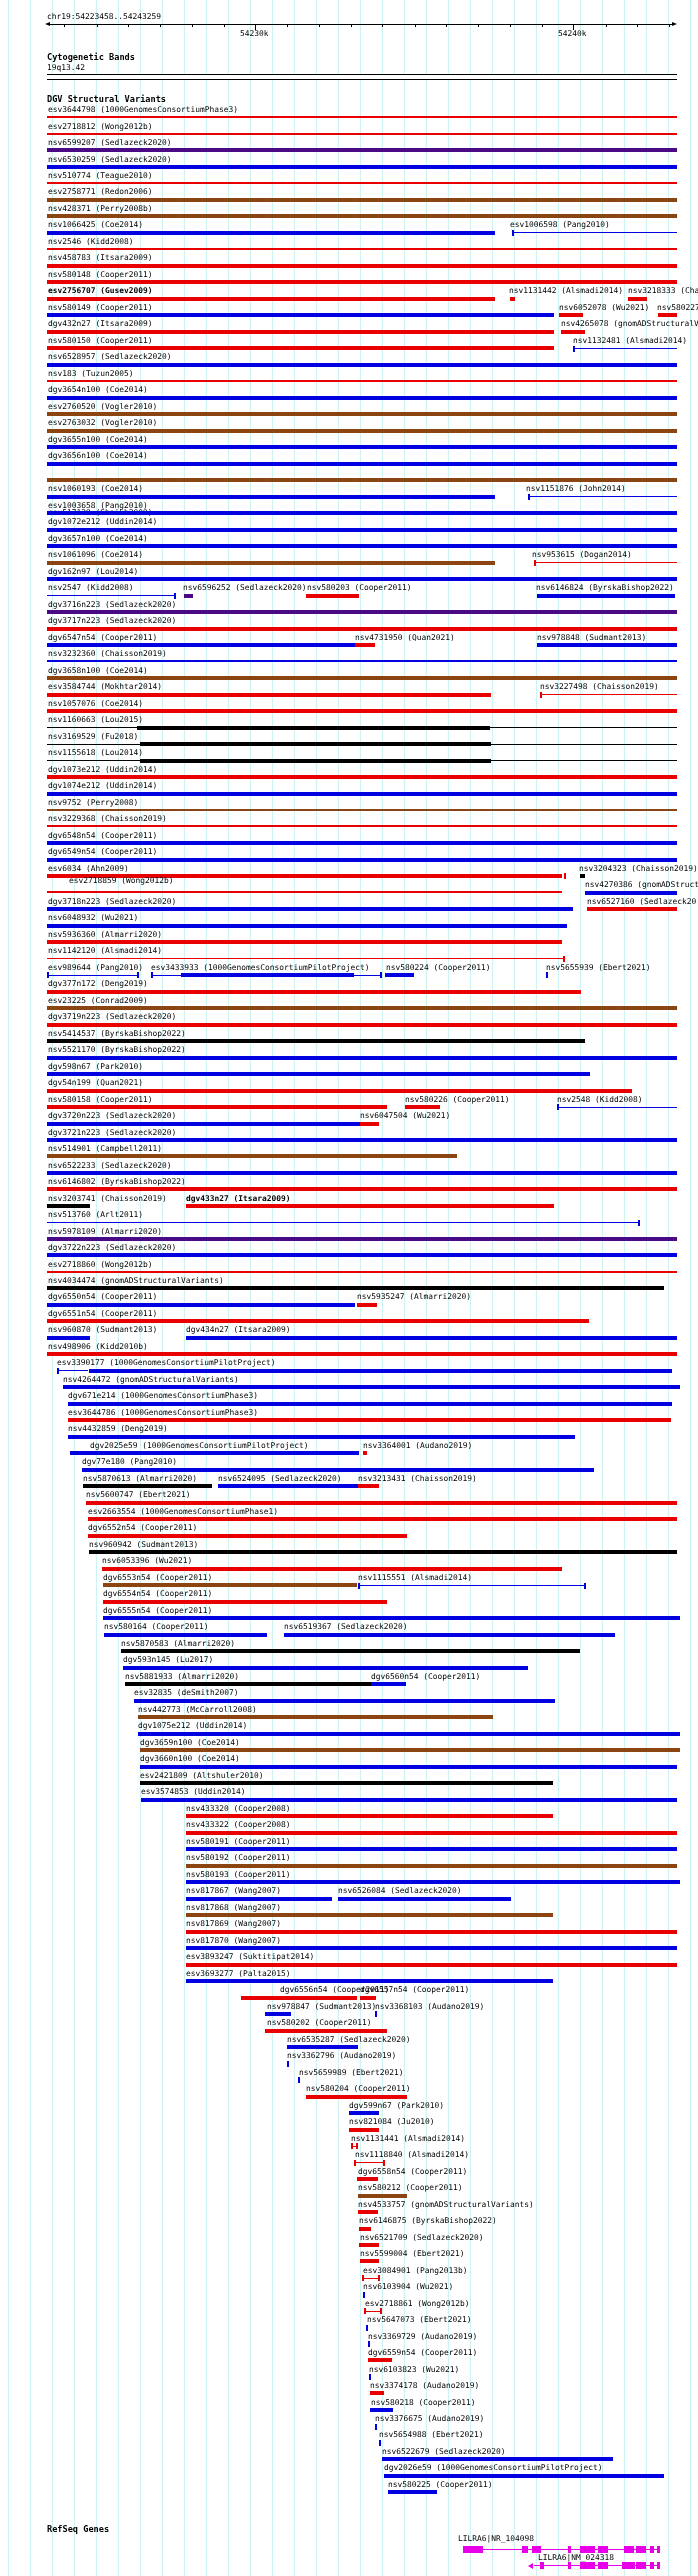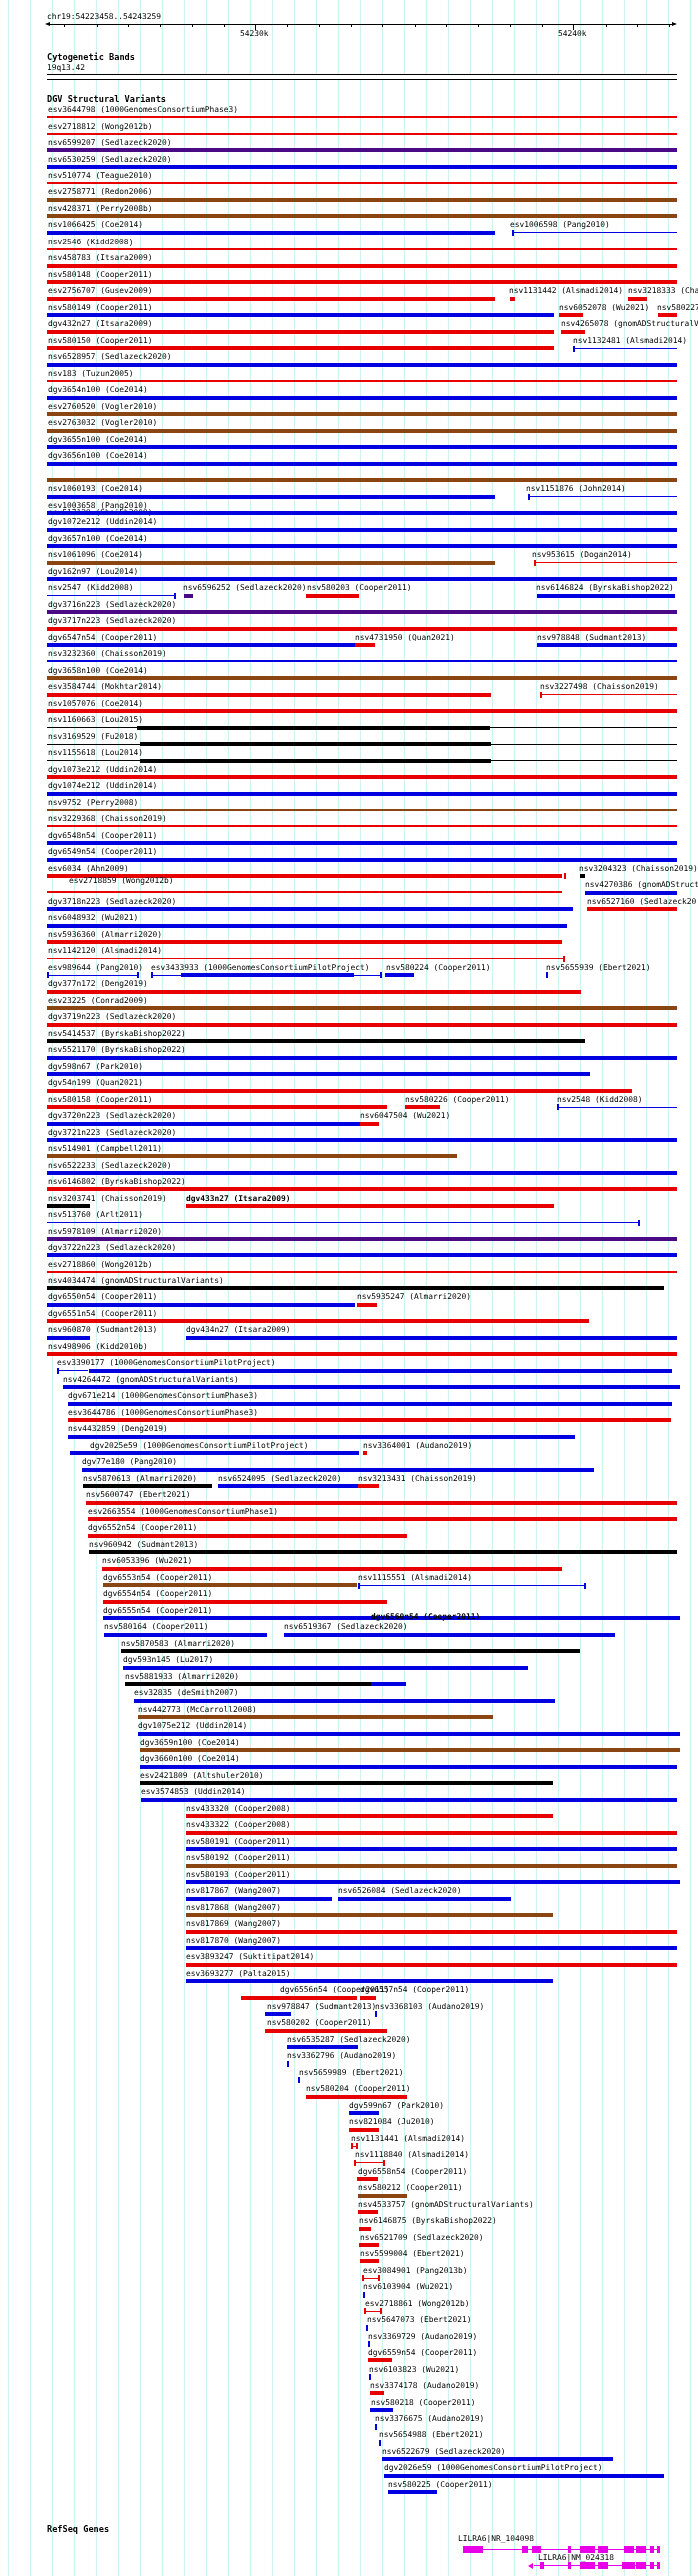--- a/index.html
+++ b/index.html
@@ -73,27 +73,27 @@
       <div class="bar" style="left: 47px; top: 182px; width: 630px; height: 1.6px; background: rgb(232, 0, 0);"></div>
       <span class="vlabel" style="left: 48px; top: 188px;">esv2758771 (Redon2006)</span>
       <div class="bar" style="left: 47px; top: 198px; width: 630px; height: 3.9px; background: rgb(139, 69, 19);"></div>
       <span class="vlabel" style="left: 48px; top: 205px;">nsv428371 (Perry2008b)</span>
       <div class="bar" style="left: 47px; top: 214px; width: 630px; height: 3.9px; background: rgb(139, 69, 19);"></div>
       <span class="vlabel" style="left: 48px; top: 221px;">nsv1066425 (Coe2014)</span>
       <div class="bar" style="left: 47px; top: 231px; width: 448px; height: 3.9px; background: rgb(0, 0, 224);"></div>
       <span class="vlabel" style="left: 510px; top: 221px;">esv1006598 (Pang2010)</span>
       <div class="bar" style="left: 512px; top: 232px; width: 165px; height: 0.8px; background: rgb(0, 0, 224);"></div>
       <div class="bar" style="left: 512px; top: 230px; width: 1.6px; height: 5.5px; background: rgb(0, 0, 224);"></div>
-      <span class="vlabel" style="left: 48px; top: 238px; font-family: Liberation Mono, monospace;">nsv2546 (Kidd2008)</span>
+      <span class="vlabel" style="left: 48px; top: 238px;">nsv2546 (Kidd2008)</span>
       <div class="bar" style="left: 47px; top: 248px; width: 630px; height: 1.6px; background: rgb(232, 0, 0);"></div>
       <span class="vlabel" style="left: 48px; top: 254px;">nsv458783 (Itsara2009)</span>
       <div class="bar" style="left: 47px; top: 264px; width: 630px; height: 3.9px; background: rgb(232, 0, 0);"></div>
       <span class="vlabel" style="left: 48px; top: 271px;">nsv580148 (Cooper2011)</span>
       <div class="bar" style="left: 47px; top: 280px; width: 630px; height: 3.9px; background: rgb(232, 0, 0);"></div>
-      <span class="vlabel" style="left: 48px; top: 287px;">esv2756707 (Gusev2009)</span>
+      <span class="vlabel" style="left: 48px; top: 287px; font-weight: bold;">esv2756707 (Gusev2009)</span>
       <div class="bar" style="left: 47px; top: 297px; width: 448px; height: 3.9px; background: rgb(232, 0, 0);"></div>
       <span class="vlabel" style="left: 509px; top: 287px;">nsv1131442 (Alsmadi2014)</span>
       <div class="bar" style="left: 510px; top: 297px; width: 4.7px; height: 3.9px; background: rgb(232, 0, 0);"></div>
       <span class="vlabel" style="left: 628px; top: 287px;">nsv3218333 (Cha</span>
       <div class="bar" style="left: 628px; top: 297px; width: 19px; height: 3.9px; background: rgb(232, 0, 0);"></div>
       <span class="vlabel" style="left: 48px; top: 304px;">nsv580149 (Cooper2011)</span>
       <div class="bar" style="left: 47px; top: 313px; width: 507px; height: 3.9px; background: rgb(0, 0, 224);"></div>
       <span class="vlabel" style="left: 559px; top: 304px;">nsv6052078 (Wu2021)</span>
       <div class="bar" style="left: 559px; top: 313px; width: 23.6px; height: 3.9px; background: rgb(232, 0, 0);"></div>
       <span class="vlabel" style="left: 657px; top: 304px;">nsv580227</span>
@@ -332,21 +332,21 @@
       <span class="vlabel" style="left: 104px; top: 1623px;">nsv580164 (Cooper2011)</span>
       <div class="bar" style="left: 104px; top: 1633px; width: 163px; height: 3.9px; background: rgb(0, 0, 224);"></div>
       <span class="vlabel" style="left: 284px; top: 1623px;">nsv6519367 (Sedlazeck2020)</span>
       <div class="bar" style="left: 284px; top: 1633px; width: 331px; height: 3.9px; background: rgb(0, 0, 224);"></div>
       <span class="vlabel" style="left: 121px; top: 1640px;">nsv5870583 (Almarri2020)</span>
       <div class="bar" style="left: 121px; top: 1649px; width: 459px; height: 3.9px; background: rgb(0, 0, 0);"></div>
       <span class="vlabel" style="left: 123px; top: 1656px;">dgv593n145 (Lu2017)</span>
       <div class="bar" style="left: 123px; top: 1666px; width: 405px; height: 3.9px; background: rgb(0, 0, 224);"></div>
       <span class="vlabel" style="left: 125px; top: 1673px;">nsv5881933 (Almarri2020)</span>
       <div class="bar" style="left: 125px; top: 1682px; width: 246px; height: 3.9px; background: rgb(0, 0, 0);"></div>
-      <span class="vlabel" style="left: 371px; top: 1613px; font-weight: bold;">dgv6560n54 (Cooper2011)</span>
+      <span class="vlabel" style="left: 371px; top: 1673px;">dgv6560n54 (Cooper2011)</span>
       <div class="bar" style="left: 371px; top: 1682px; width: 35px; height: 3.9px; background: rgb(0, 0, 224);"></div>
       <span class="vlabel" style="left: 134px; top: 1689px;">esv32835 (deSmith2007)</span>
       <div class="bar" style="left: 134px; top: 1699px; width: 421px; height: 3.9px; background: rgb(0, 0, 224);"></div>
       <span class="vlabel" style="left: 138px; top: 1706px;">nsv442773 (McCarroll2008)</span>
       <div class="bar" style="left: 138px; top: 1715px; width: 355px; height: 3.9px; background: rgb(139, 69, 19);"></div>
       <span class="vlabel" style="left: 138px; top: 1722px;">dgv1075e212 (Uddin2014)</span>
       <div class="bar" style="left: 138px; top: 1732px; width: 542px; height: 3.9px; background: rgb(0, 0, 224);"></div>
       <span class="vlabel" style="left: 140px; top: 1739px;">dgv3659n100 (Coe2014)</span>
       <div class="bar" style="left: 140px; top: 1748px; width: 540px; height: 3.9px; background: rgb(139, 69, 19);"></div>
       <span class="vlabel" style="left: 140px; top: 1755px;">dgv3660n100 (Coe2014)</span>

